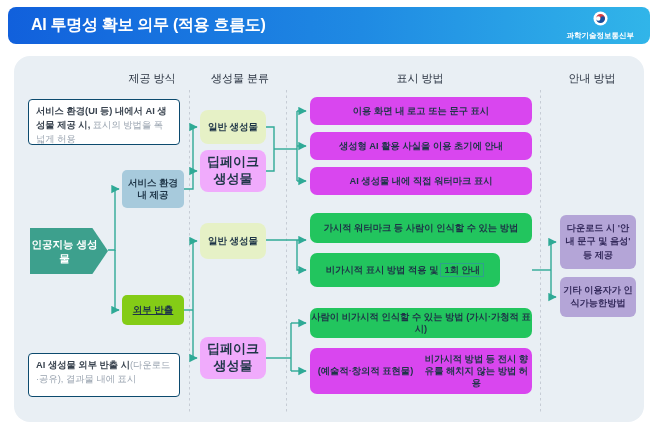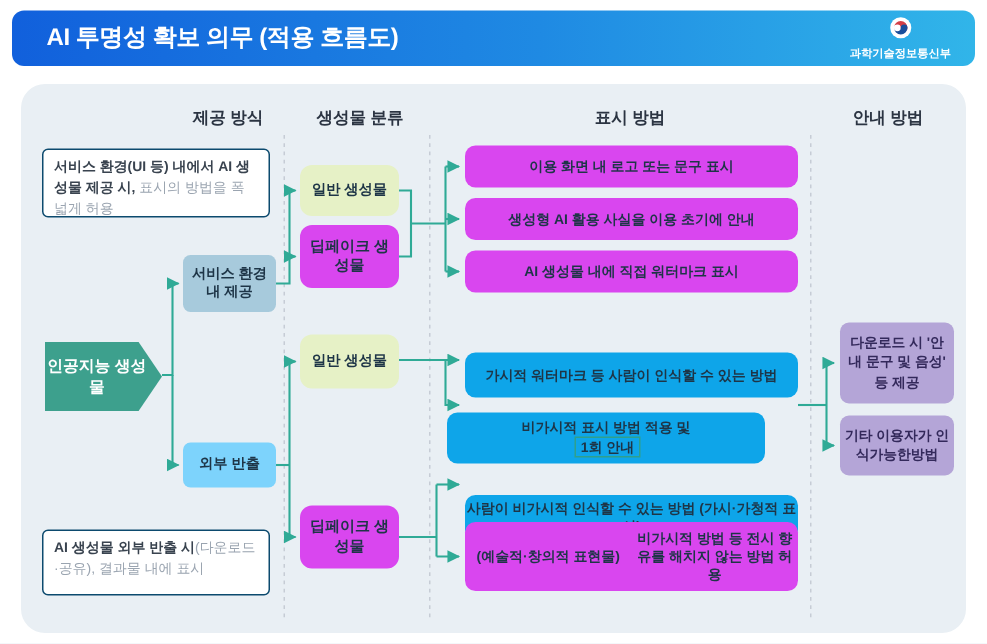--- a/index.html
+++ b/index.html
@@ -21,46 +21,46 @@
   .header-title{color:#ffffff;font-size:16px;font-weight:800;letter-spacing:-0.3px;}
   .logo{display:flex;align-items:center;gap:5px;flex-direction:column;}
   .logo-text{color:#ffffff;font-size:7.5px;font-weight:600;}
 
   
   .panel{
     left:14px;top:56px;width:630px;height:366px;border-radius:16px;
     background:#e9eff4;
   }
 
-  .col-head{top:71px;text-align:center;font-size:11px;font-weight:700;color:#2b3442;}
+  .col-head{top:71px;text-align:center;font-size:11px;font-weight:400;color:#2b3442;}
 
   
   .note{
     background:#ffffff;border:1px solid #0c4a6e;border-radius:4px;
     font-size:9.3px;line-height:1.5;padding:5px 7px;color:#39434f;
   }
   .note .dark{color:#39434f;font-weight:700;}
   .note .gray{color:#9aa4b0;font-weight:400;}
 
   
   .node{
     display:flex;align-items:center;justify-content:center;text-align:center;
     font-weight:700;color:#1e3547;line-height:1.3;
   }
   .root{
     background:#3da08d;color:#ffffff;font-size:10.5px;
     clip-path:polygon(0 0,80% 0,100% 50%,80% 100%,0 100%);
     padding-right:9px;line-height:1.35;
   }
   .blue{background:#a7cadc;border-radius:5px;font-size:9.5px;}
-  .graybox{background:#7dd3fc;border-radius:5px;font-size:9.5px;}
+  .graybox{background:#84cc16;border-radius:5px;font-size:9.5px;text-decoration:underline;}
   .cls-green{background:#e6f1c6;border-radius:8px;font-size:9.5px;}
-  .cls-teal{background:#d946ef;border-radius:8px;font-size:10px;text-align:center;}
+  .cls-teal{background:#f0abfc;border-radius:8px;font-size:13px;text-align:center;}
   .m-green{background:#d946ef;border-radius:7px;font-size:9.3px;}
-  .m-blue{background:#0ea5e9;border-radius:7px;font-size:9.3px;margin-top:22px;}
+  .m-blue{background:#22c55e;border-radius:7px;font-size:9.3px;}
   .purple{background:#b4a5d7;border-radius:6px;font-size:9.2px;color:#33295b;line-height:1.45;}
   .hl{border:1px solid #2fa08c;padding:0 3px;margin-left:2px;}
   .two-line div{width:100%;}
 
   svg.wires{left:0;top:0;pointer-events:none;}
   .wire{stroke:#2faa96;stroke-width:1.4;fill:none;}
   .sep{stroke:#c6ccd5;stroke-width:1;stroke-dasharray:2.5 3;fill:none;}
 </style>
 </head>
 <body>
@@ -140,21 +140,21 @@
 
 <div class="abs node cls-green" style="left:200px;top:110px;width:66px;height:34px;">일반 생성물</div>
 <div class="abs node cls-teal" style="left:200px;top:150px;width:66px;height:42px;padding:2px;">딥페이크 생성물</div>
 <div class="abs node cls-green" style="left:200px;top:223px;width:66px;height:36px;">일반 생성물</div>
 <div class="abs node cls-teal" style="left:200px;top:337px;width:66px;height:42px;padding:2px;">딥페이크 생성물</div>
 
 <div class="abs node m-green" style="left:310px;top:97px;width:222px;height:28px;">이용 화면 내 로고 또는 문구 표시</div>
 <div class="abs node m-green" style="left:310px;top:132px;width:222px;height:28px;">생성형 AI 활용 사실을 이용 초기에 안내</div>
 <div class="abs node m-green" style="left:310px;top:167px;width:222px;height:28px;">AI 생성물 내에 직접 워터마크 표시</div>
 <div class="abs node m-blue" style="left:310px;top:213px;width:222px;height:30px;">가시적 워터마크 등 사람이 인식할 수 있는 방법</div>
-<div class="abs node m-blue" style="left:298px;top:253px;width:212px;height:34px;flex-direction:column;">
+<div class="abs node m-blue" style="left:310px;top:253px;width:190px;height:34px;">
   <span>비가시적 표시 방법 적용 및</span>
   <span class="hl">1회 안내</span>
 </div>
 <div class="abs node m-blue" style="left:310px;top:308px;width:222px;height:30px;">사람이 비가시적 인식할 수 있는 방법 (가시·가청적 표시)</div>
 <div class="abs node m-green two-line" style="left:310px;top:348px;width:222px;height:46px;flex-direction:row;">
   <div>(예술적·창의적 표현물)</div>
   <div>비가시적 방법 등 전시 향유를 해치지 않는 방법 허용</div>
 </div>
 
 <div class="abs node purple" style="left:560px;top:215px;width:76px;height:54px;padding:3px;">다운로드 시 '안내 문구 및 음성' 등 제공</div>

